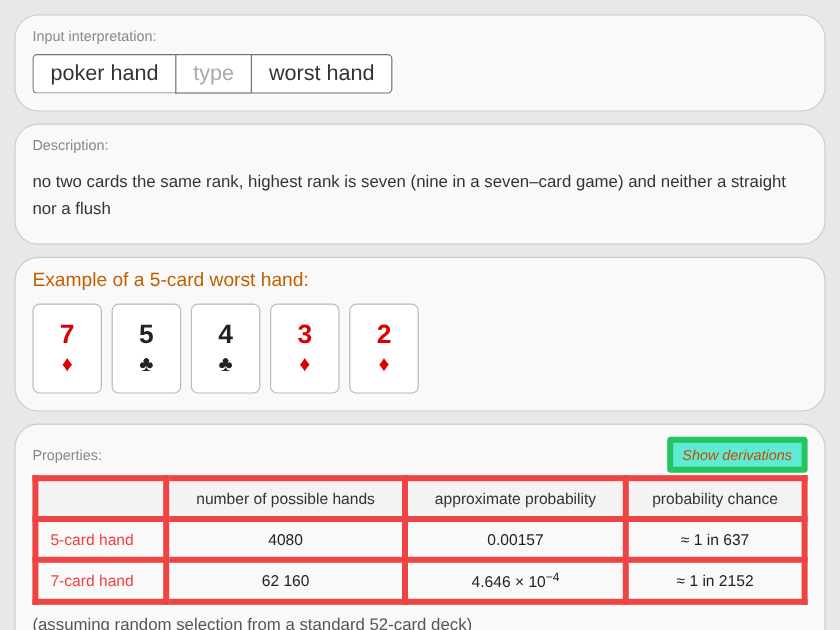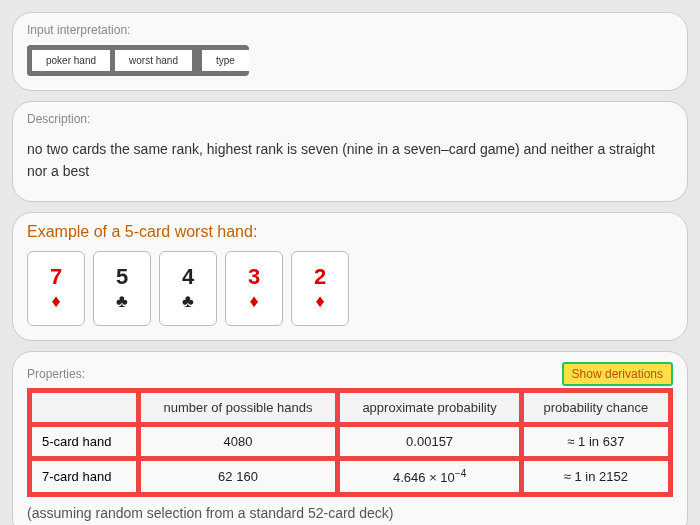--- a/index.html
+++ b/index.html
@@ -24,23 +24,23 @@
       color: #888;
       margin-bottom: 8px;
     }
     
     .breadcrumb {
       display: flex;
       align-items: center;
       gap: 0;
     }
     .breadcrumb-item {
-      border: 5px solid #737373;
+      border: 1px solid #737373;
       padding: 5px 14px;
-      font-size: 10px;
+      font-size: 18px;
       background: #fff;
       color: #333;
     }
     .breadcrumb-item:first-child {
       border-radius: 4px 0 0 4px;
       border-right: none;
     }
     .breadcrumb-item.middle {
       border-radius: 0;
       border-right: none;
@@ -93,73 +93,74 @@
     
     .properties-header {
       display: flex;
       justify-content: space-between;
       align-items: center;
       margin-bottom: 2px;
     }
     .show-derivations-btn {
       font-size: 12px;
       color: #c05000;
-      border: 2px solid #22c55e;
-      background: #fde047;
+      border: 5px solid #22c55e;
+      background: #5eead4;
       padding: 3px 8px;
       border-radius: 3px;
       cursor: pointer;
+      font-style: italic;
     }
     table {
       width: 100%;
       border-collapse: collapse;
       font-size: 13px;
     }
     th, td {
       border: 5px solid #ef4444;
       padding: 7px 10px;
       text-align: center;
     }
     th {
       font-weight: normal;
       color: #333;
       background: #f3f3f3;
     }
     td:first-child {
       text-align: left;
       font-weight: normal;
-      color: #000000;
+      color: #ef4444;
     }
     .footnotes {
       margin-top: 8px;
       font-size: 14px;
       color: #555;
     }
     .footnotes p {
       margin-bottom: 2px;
     }
     sup {
       font-size: 10px;
     }
   </style>
 </head>
 <body>
 
 <div class="section">
   <div class="section-label">Input interpretation:</div>
   <div class="breadcrumb">
     <div class="breadcrumb-item">poker hand</div>
+    <div class="breadcrumb-item middle">type</div>
     <div class="breadcrumb-item">worst hand</div>
-    <div class="breadcrumb-item middle">type</div>
   </div>
 </div>
 
 <div class="section">
   <div class="section-label">Description:</div>
-  <div class="description-text">no two cards the same rank, highest rank is seven (nine in a seven–card game) and neither a straight nor a best</div>
+  <div class="description-text">no two cards the same rank, highest rank is seven (nine in a seven–card game) and neither a straight nor a flush</div>
 </div>
 
 <div class="section">
   <div class="cards-label">Example of a 5-card worst hand:</div>
   <div class="cards-container">
     <div class="card">
       <span class="card-rank red">7</span>
       <span class="card-suit red">♦</span>
     </div>
     <div class="card">

